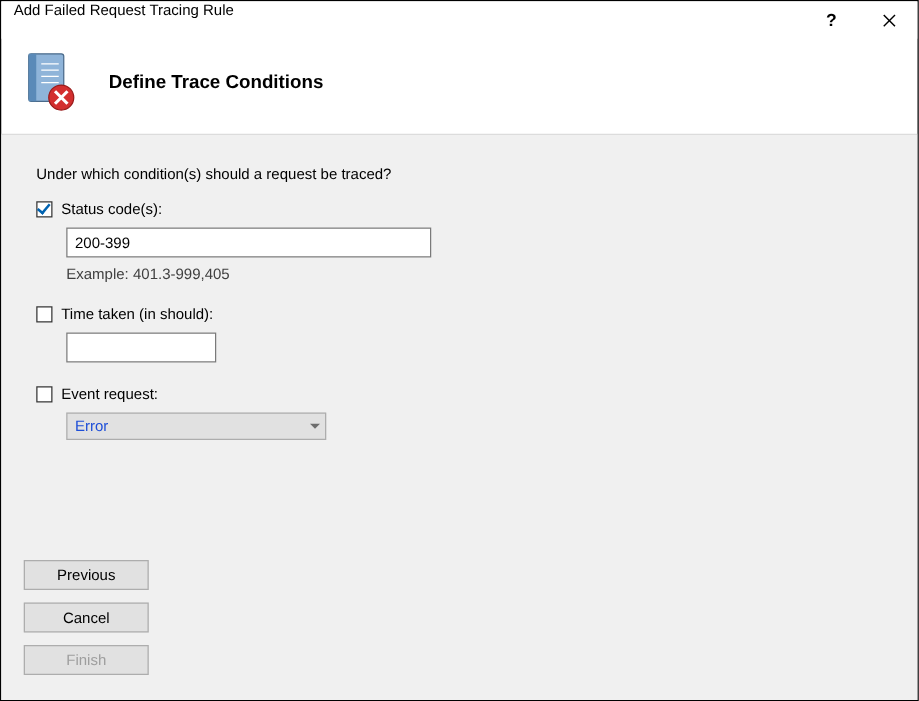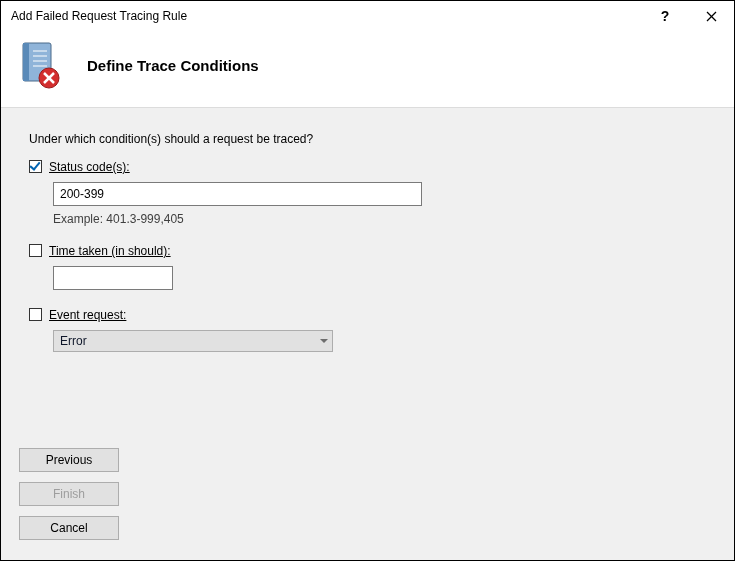--- a/index.html
+++ b/index.html
@@ -10,21 +10,20 @@
       width: 735px;
       height: 561px;
       border: 1px solid #000;
       display: flex;
       flex-direction: column;
       overflow: hidden;
     }
     
     .titlebar {
       display: flex;
-      align-items: center;
       justify-content: space-between;
       height: 30px;
       padding: 0 0 0 10px;
       background: #fff;
     }
     .titlebar-controls { display: flex; align-items: center; height: 100%; }
     .titlebar-btn {
       width: 46px; height: 30px;
       display: flex; align-items: center; justify-content: center;
       font-size: 14px; color: #000;
@@ -47,24 +46,23 @@
       padding: 24px 28px;
     }
     .question {
       font-weight: normal;
       font-size: 12px;
       margin-bottom: 14px;
     }
     .field-group { margin-bottom: 18px; }
     .checkbox-row {
       display: flex;
-      align-items: flex-start;
+      align-items: center;
       gap: 7px;
       margin-bottom: 8px;
-      text-decoration: underline;
     }
     .wcheckbox {
       width: 13px; height: 13px;
       border: 1px solid #333;
       background: #fff;
       display: inline-flex;
       align-items: center;
       justify-content: center;
       position: relative;
     }
@@ -72,42 +70,42 @@
       content: "";
       position: absolute;
       left: 2px; top: -1px;
       width: 4px; height: 8px;
       border: solid #0063b1;
       border-width: 0 2px 2px 0;
       transform: rotate(40deg);
     }
     .indent { padding-left: 24px; }
     .text-input {
-      width: 369px; height: 24px;
+      width: 292px; height: 24px;
       border: 1px solid #7a7a7a;
       background: #fff;
       padding: 2px 6px;
       font-family: inherit;
       font-size: 12px;
     }
     .text-input.small { width: 120px; }
     .example {
       font-size: 12px;
       color: #404040;
       margin-top: 6px;
     }
     .dropdown {
-      width: 280px; height: 22px;
+      width: 208px; height: 22px;
       border: 1px solid #adadad;
       background: #e1e1e1;
       display: flex;
       align-items: center;
       justify-content: space-between;
       padding: 0 4px 0 6px;
-      color: #0f172a;
+      color: #1d4ed8;
     }
     .dropdown .chev {
       width: 0; height: 0;
       border-left: 4px solid transparent;
       border-right: 4px solid transparent;
       border-top: 4px solid #6d6d6d;
     }
     
     .button-row {
       background: #f0f0f0;
@@ -197,15 +195,15 @@
       <div class="dropdown">
         <span>Error</span>
         <span class="chev"></span>
       </div>
     </div>
   </div>
 </div>
 
 <div class="button-row">
   <div class="wbtn">Previous</div>
+  <div class="wbtn">Cancel</div>
   <div class="wbtn disabled">Finish</div>
-  <div class="wbtn">Cancel</div>
 </div>
 
 </body></html>

